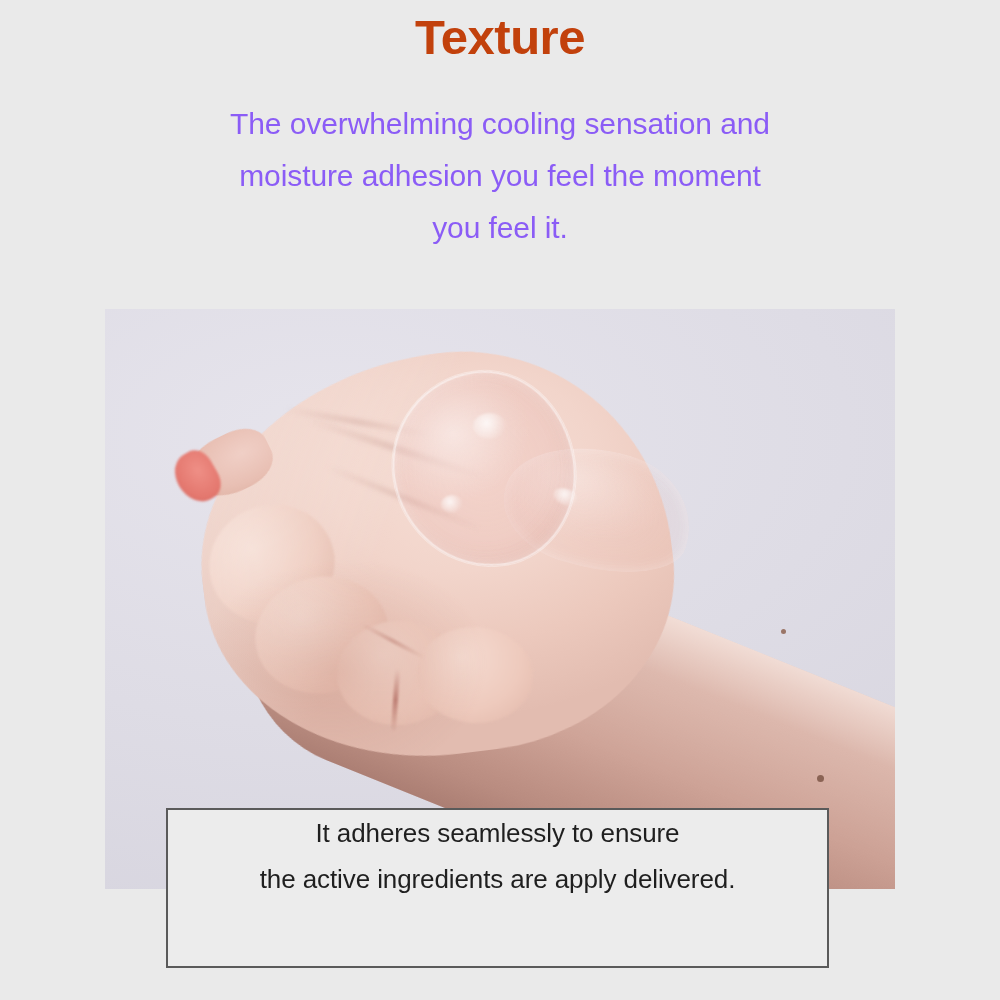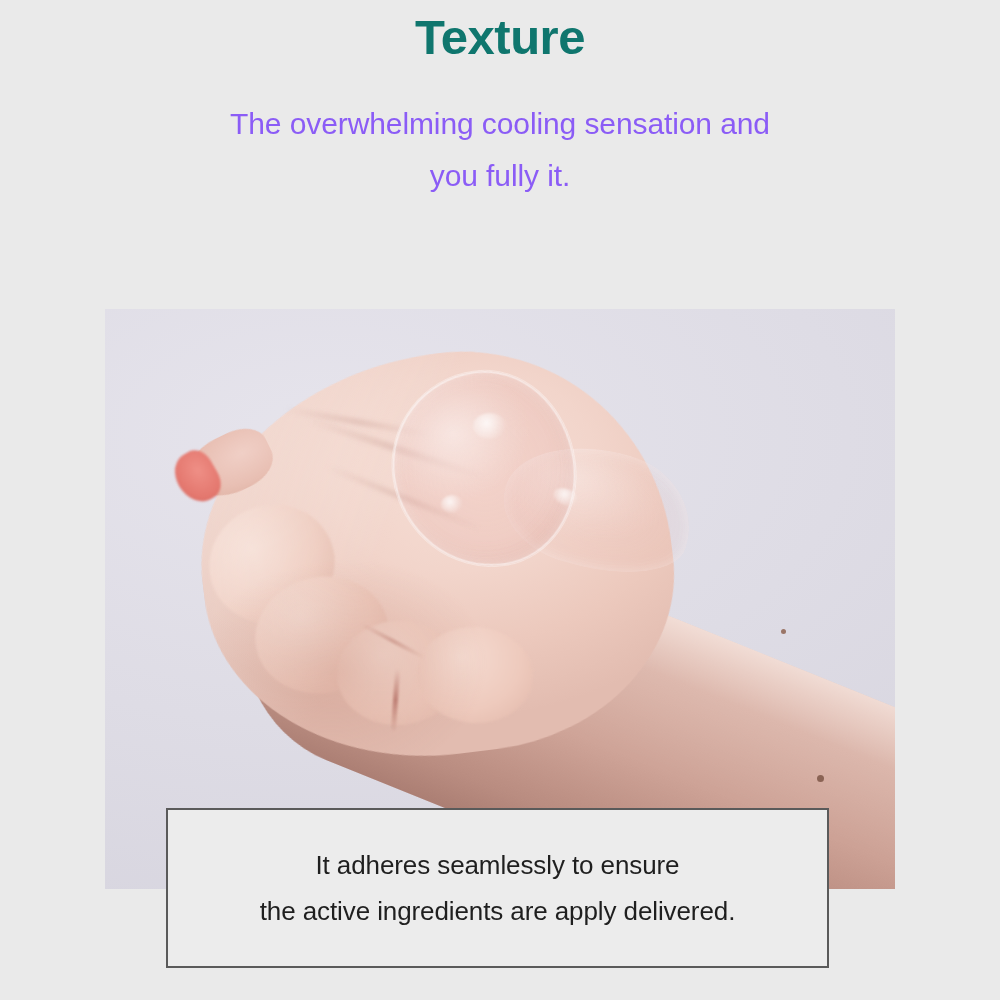--- a/index.html
+++ b/index.html
@@ -21,21 +21,21 @@
   
   .page-title {
     position: absolute;
     top: 6px;
     left: 0;
     width: 1000px;
     text-align: center;
     font-size: 49px;
     font-weight: bold;
     letter-spacing: -0.5px;
-    color: #0f766e;
+    color: #c2410c;
     line-height: 62px;
   }
 
   .subtitle {
     position: absolute;
     top: 98px;
     left: 110px;
     width: 780px;
     text-align: center;
     font-size: 30px;
@@ -265,40 +265,40 @@
   
   .caption-box {
     position: absolute;
     left: 166px;
     top: 808px;
     width: 663px;
     height: 160px;
     border: 2px solid #5a5a5a;
     background: #ececec;
     display: flex;
-    align-items: center;
     justify-content: center;
   }
   .caption-text {
     text-align: center;
     font-size: 26px;
     line-height: 46px;
     color: #1f1f1f;
     letter-spacing: -0.1px;
   }
   .caption-text .line { display: block; }
 </style>
 </head>
 <body>
 
 <h1 class="page-title">Texture</h1>
 
 <div class="subtitle">
   <span class="line">The overwhelming cooling sensation and</span>
-  <span class="line">you fully it.</span>
+  <span class="line">moisture adhesion you feel the moment</span>
+  <span class="line">you feel it.</span>
 </div>
 
 <figure class="photo-frame">
 
   <div class="backdrop"></div>
 
   <div class="forearm"></div>
   <div class="forearm-shade"></div>
 
   <div class="hand"></div>

